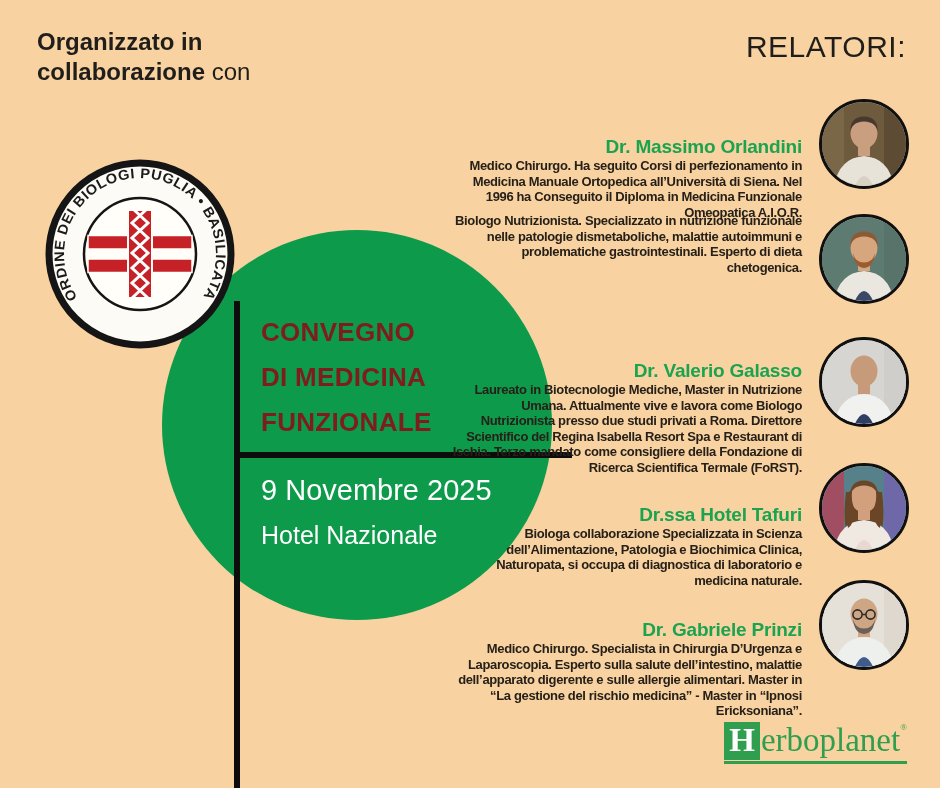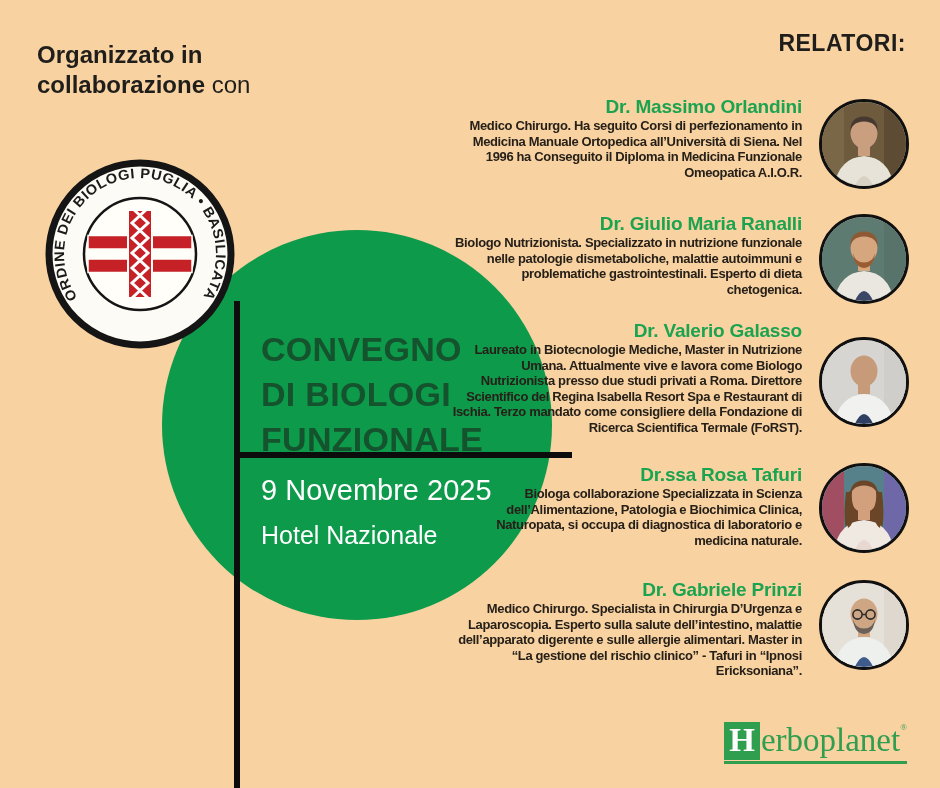--- a/index.html
+++ b/index.html
@@ -4,59 +4,60 @@
 <style>
   html,body{margin:0;padding:0;}
   body{
     width:940px;height:788px;position:relative;overflow:hidden;
     background:var(--bg,#f8d2a1);
     font-family:"Liberation Sans",sans-serif;
     -webkit-font-smoothing:antialiased;
   }
   
   .organizer{
-    position:absolute;left:37px;top:40px;
+    position:absolute;left:37px;top:27px;
     font-size:24px;line-height:30px;font-weight:700;color:#1f1e1b;
   }
   .organizer .regular{font-weight:400;margin-top:20px;}
   
   .seal{position:absolute;left:44px;top:158px;width:192px;height:192px;z-index:4;}
   .seal svg{display:block;width:100%;height:100%;}
   
   .green-circle{
     position:absolute;left:162px;top:230px;width:390px;height:390px;
     border-radius:50%;background:var(--circle-green,#0d9a4a);z-index:1;
   }
   
   .vline{position:absolute;left:234px;top:301px;width:6px;height:487px;background:var(--line,#0c0c0c);z-index:2;}
   .hline{position:absolute;left:234px;top:452px;width:338px;height:6px;background:var(--line,#0c0c0c);z-index:2;}
   
   .event-title{
-    position:absolute;left:261px;top:327px;z-index:3;
-    color:#14532d;font-weight:700;font-size:34px;line-height:45px;letter-spacing:.3px;
+    position:absolute;left:261px;top:310px;z-index:3;
+    color:#7f1d1d;font-weight:700;font-size:26px;line-height:45px;letter-spacing:.3px;
   }
   .event-date{
     position:absolute;left:261px;top:474px;z-index:3;
     color:#ffffff;font-weight:400;font-size:29px;line-height:32px;text-align:center;
   }
   .event-venue{
     position:absolute;left:261px;top:519px;z-index:3;
     color:#ffffff;font-weight:400;font-size:25px;line-height:32px;text-align:center;
   }
   
   .relatori-heading{
     position:absolute;top:30px;right:34px;
-    font-size:23px;font-weight:700;letter-spacing:.5px;color:#1f1e1b;
+    font-size:30px;font-weight:400;letter-spacing:.5px;color:#1f1e1b;
   }
   .speaker{
     position:absolute;right:138px;width:352px;text-align:right;z-index:3;
   }
   .speaker .name{
     font-size:19px;font-weight:700;line-height:22px;letter-spacing:-.2px;
     color:var(--name-green,#1ca350);
+    margin-top:40px;
   }
   .speaker .bio{
     font-size:13px;font-weight:700;line-height:15.5px;letter-spacing:-.35px;
     color:var(--text-dark,#262019);
   }
   .photo{
     position:absolute;right:31px;width:84px;height:84px;border-radius:50%;
     border:3px solid #101010;overflow:hidden;z-index:3;background:#ccc;
   }
   .photo svg{display:block;width:100%;height:100%;}
@@ -130,73 +131,72 @@
       <g stroke="#ffffff" stroke-width="3" fill="none" stroke-linecap="round">
         <path d="M88,50 Q96,57.5 104,65 Q96,72.5 88,80 Q96,87.5 104,95 Q96,102.5 88,110 Q96,117.5 104,125 Q96,132.5 88,140"></path>
         <path d="M104,50 Q96,57.5 88,65 Q96,72.5 104,80 Q96,87.5 88,95 Q96,102.5 104,110 Q96,117.5 88,125 Q96,132.5 104,140"></path>
       </g>
     </g>
   </svg>
 </div>
 
 <div class="event-title">
   <div>CONVEGNO</div>
-  <div>DI BIOLOGI</div>
+  <div>DI MEDICINA</div>
   <div>FUNZIONALE</div>
 </div>
 <div class="event-date">9 Novembre 2025</div>
 <div class="event-venue">
   <div>Hotel Nazionale</div>
 </div>
 
 <div class="relatori-heading">RELATORI:</div>
 
 <div class="speaker" style="top:96px">
   <div class="name">Dr. Massimo Orlandini</div>
   <div class="bio">Medico Chirurgo. Ha seguito Corsi di perfezionamento in Medicina Manuale Ortopedica all’Università di Siena. Nel 1996 ha Conseguito il Diploma in Medicina Funzionale Omeopatica A.I.O.R.</div>
 </div>
 <div class="photo" style="top: 99px; --bg: #6e5b3d; --bg2: #7a6747; --bg3: #5d4c33; --skin: #c99f80; --hair: #463a30; --longhair: transparent; --beard: transparent; --glasses: transparent; --coat: #e7e3d8; --accent: #d8d2c4;">
   <svg viewBox="0 0 84 84">
       <use href="#portrait"></use>
     </svg>
 </div>
 
 <div class="speaker" style="top:213px">
-  <div class="name">Dr. Giulio Maria Ranalli</div>
   <div class="bio">Biologo Nutrizionista. Specializzato in nutrizione funzionale nelle patologie dismetaboliche, malattie autoimmuni e problematiche gastrointestinali. Esperto di dieta chetogenica.</div>
 </div>
 <div class="photo" style="top: 214px; --bg: #5e7b72; --bg2: #5e7b72; --bg3: #57736a; --skin: #d6a67f; --hair: #8e5a35; --longhair: transparent; --beard: #9a5d32; --glasses: transparent; --coat: #e9e7e0; --accent: #3a4766;">
   <svg viewBox="0 0 84 84">
       <use href="#portrait"></use>
     </svg>
 </div>
 
 <div class="speaker" style="top:320px">
   <div class="name">Dr. Valerio Galasso</div>
   <div class="bio">Laureato in Biotecnologie Mediche, Master in Nutrizione Umana. Attualmente vive e lavora come Biologo Nutrizionista presso due studi privati a Roma. Direttore Scientifico del Regina Isabella Resort Spa e Restaurant di Ischia. Terzo mandato come consigliere della Fondazione di Ricerca Scientifica Termale (FoRST).</div>
 </div>
 <div class="photo" style="top: 337px; --bg: #d6d5d2; --bg2: #d6d5d2; --bg3: #cfcecb; --skin: #c79b79; --hair: transparent; --longhair: transparent; --beard: transparent; --glasses: transparent; --coat: #f1f1ef; --accent: #2f3f63;">
   <svg viewBox="0 0 84 84">
       <use href="#portrait"></use>
     </svg>
 </div>
 
 <div class="speaker" style="top:464px">
-  <div class="name">Dr.ssa Rosa Tafuri</div>
+  <div class="name">Dr.ssa Hotel Tafuri</div>
   <div class="bio">Biologa collaborazione Specializzata in Scienza dell’Alimentazione, Patologia e Biochimica Clinica, Naturopata, si occupa di diagnostica di laboratorio e medicina naturale.</div>
 </div>
 <div class="photo" style="top: 463px; --bg: #56808a; --bg2: #a14e63; --bg3: #6f68a8; --skin: #d2a07c; --hair: #6b4527; --longhair: #6b4527; --beard: transparent; --glasses: transparent; --coat: #efe9e2; --accent: #e8d8d0;">
   <svg viewBox="0 0 84 84">
       <use href="#portrait"></use>
     </svg>
 </div>
 
 <div class="speaker" style="top:579px">
   <div class="name">Dr. Gabriele Prinzi</div>
-  <div class="bio">Medico Chirurgo. Specialista in Chirurgia D’Urgenza e Laparoscopia. Esperto sulla salute dell’intestino, malattie dell’apparato digerente e sulle allergie alimentari. Master in “La gestione del rischio clinico” - Tafuri in “Ipnosi Ericksoniana”.</div>
+  <div class="bio">Medico Chirurgo. Specialista in Chirurgia D’Urgenza e Laparoscopia. Esperto sulla salute dell’intestino, malattie dell’apparato digerente e sulle allergie alimentari. Master in “La gestione del rischio medicina” - Master in “Ipnosi Ericksoniana”.</div>
 </div>
 <div class="photo" style="top: 580px; --bg: #e6e1d8; --bg2: #e6e1d8; --bg3: #ded8ce; --skin: #cfa684; --hair: transparent; --longhair: transparent; --beard: #6b6158; --glasses: #2b2b2b; --coat: #eef0ee; --accent: #3f5b8c;">
   <svg viewBox="0 0 84 84">
       <use href="#portrait"></use>
     </svg>
 </div>
 
 <div class="brand">
   <span class="initial">H</span><span>erboplanet</span><sup>®</sup>
 </div>

